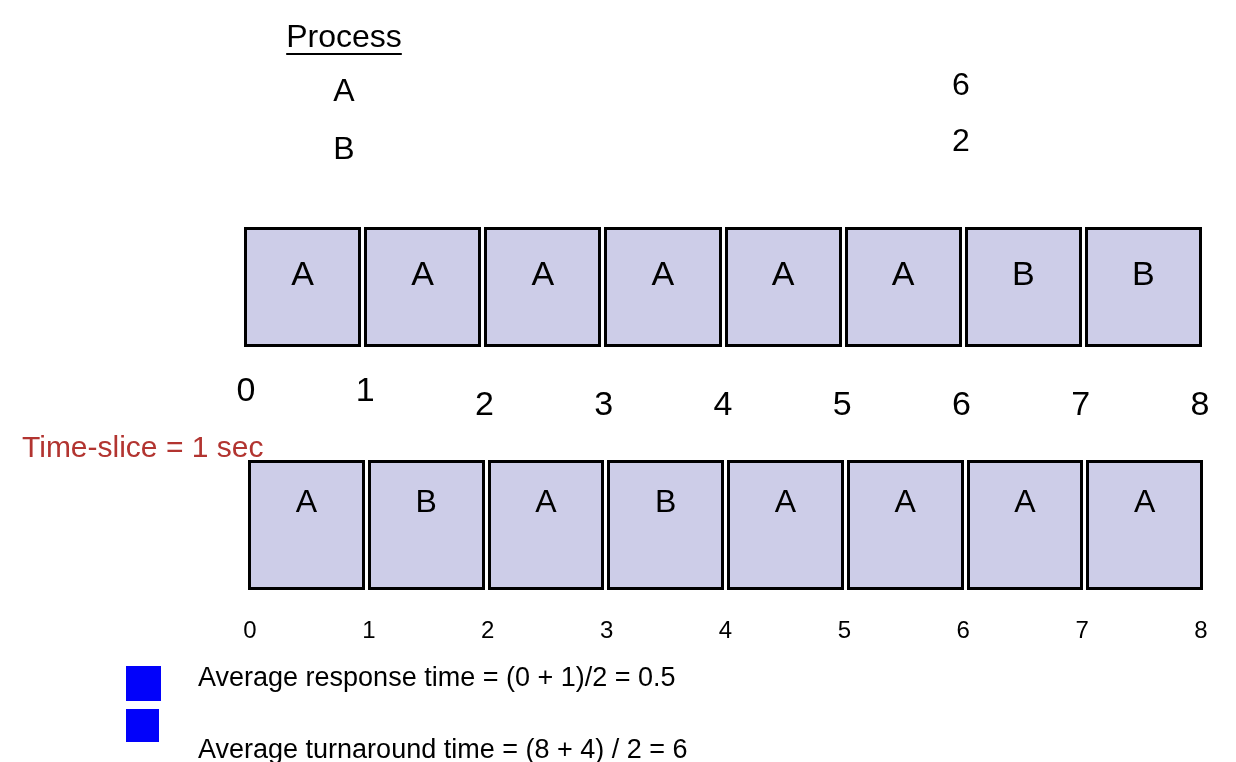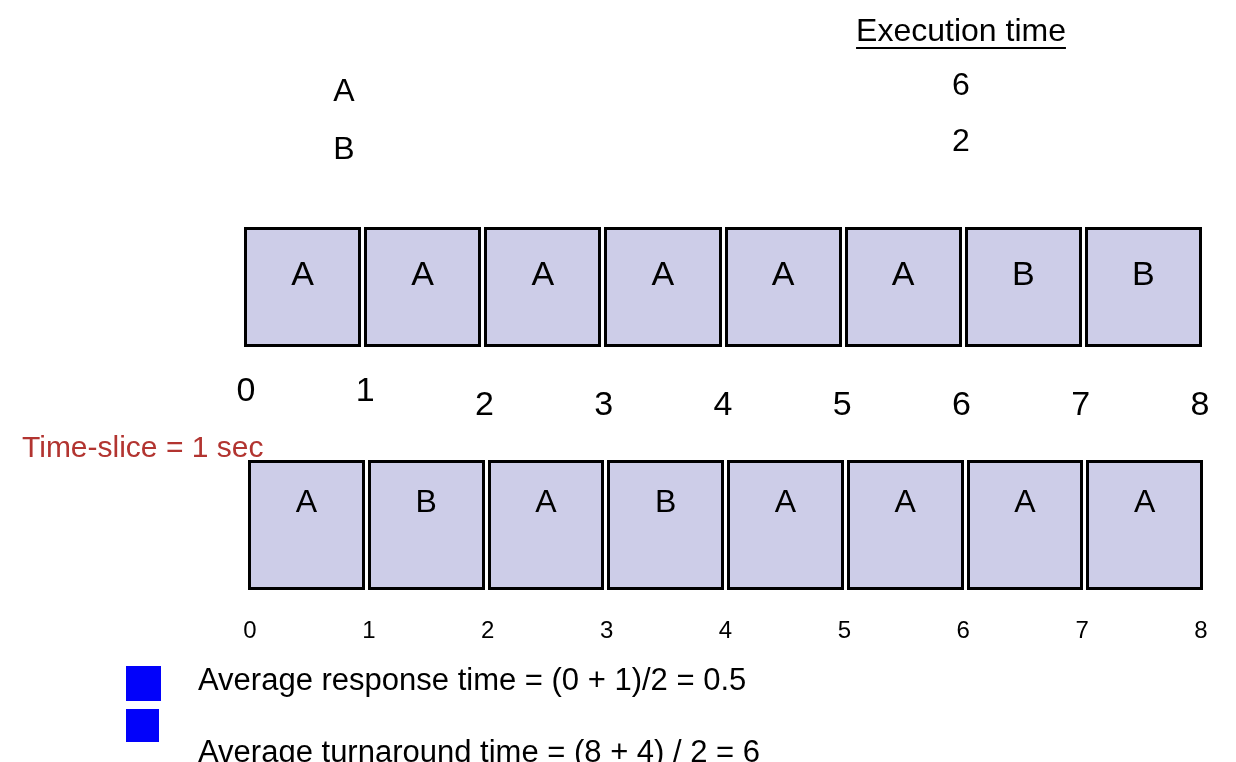--- a/index.html
+++ b/index.html
@@ -30,31 +30,31 @@
   
   .ticks{display:flex;justify-content:space-between;}
   .ticks span{display:inline-block;width:44px;text-align:center;}
   #ticks1 span{font-size:34px;}
   #ticks1 span.hi{transform:translateY(-14px);}
   #ticks2 span{font-size:24px;}
 
   .note{font-size:30px;color:#b23430;white-space:nowrap;}
 
   .bullet-sq{background:#0202fa;}
-  .bullet-text{font-size:31px;white-space:nowrap;}
+  .bullet-text{font-size:27px;white-space:nowrap;}
 </style>
 </head>
 <body>
 
 <div id="slide">
 
+  <div class="abs col-header center" style="left:244px;top:18px;width:200px;">Process</div>
   <div class="abs tbl-val center" style="left:244px;top:72px;width:200px;">A</div>
   <div class="abs tbl-val center" style="left:244px;top:130px;width:200px;">B</div>
 
-  <div class="abs col-header center" style="left:811px;top:12px;width:300px;">Execution time</div>
   <div class="abs tbl-val center" style="left:811px;top:66px;width:300px;">6</div>
   <div class="abs tbl-val center" style="left:811px;top:122px;width:300px;">2</div>
 
   <div id="row1" class="abs gantt" style="left:244px;top:227px;width:958px;height:120px;">
     <div class="cell">
         <span>A</span>
       </div>
     <div class="cell">
         <span>A</span>
       </div>

